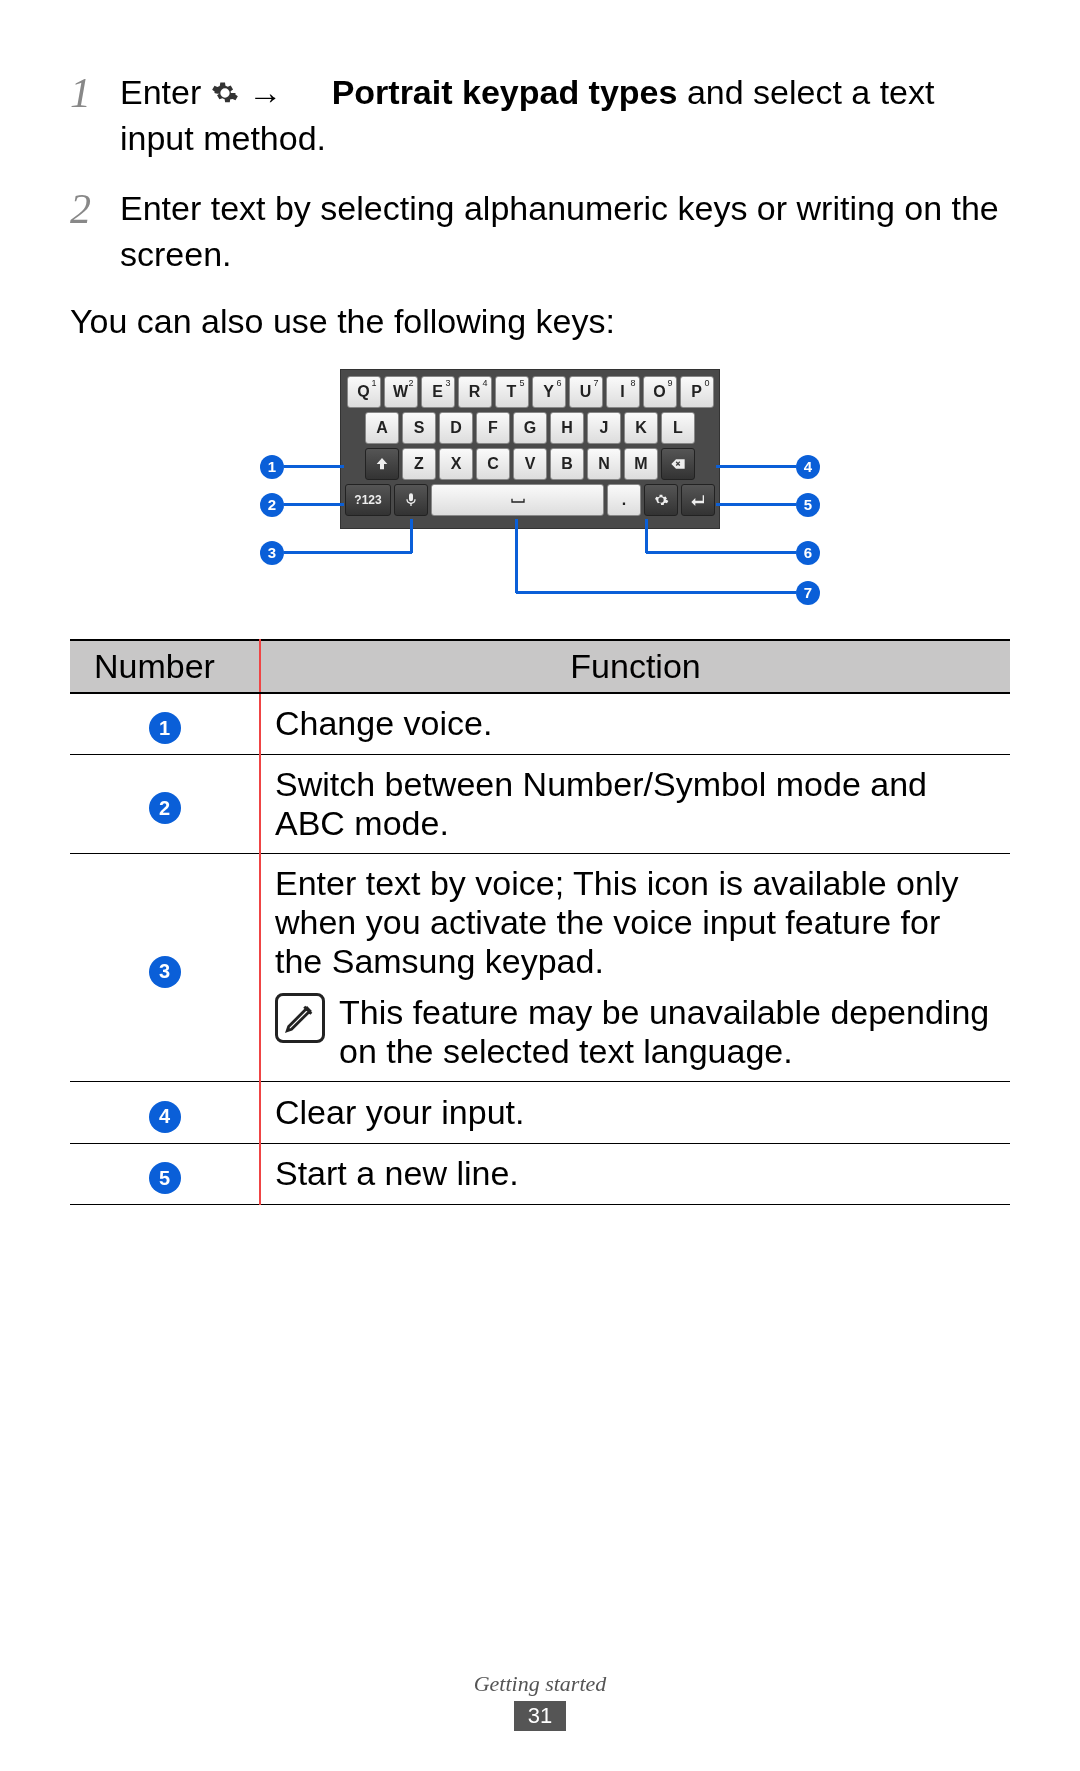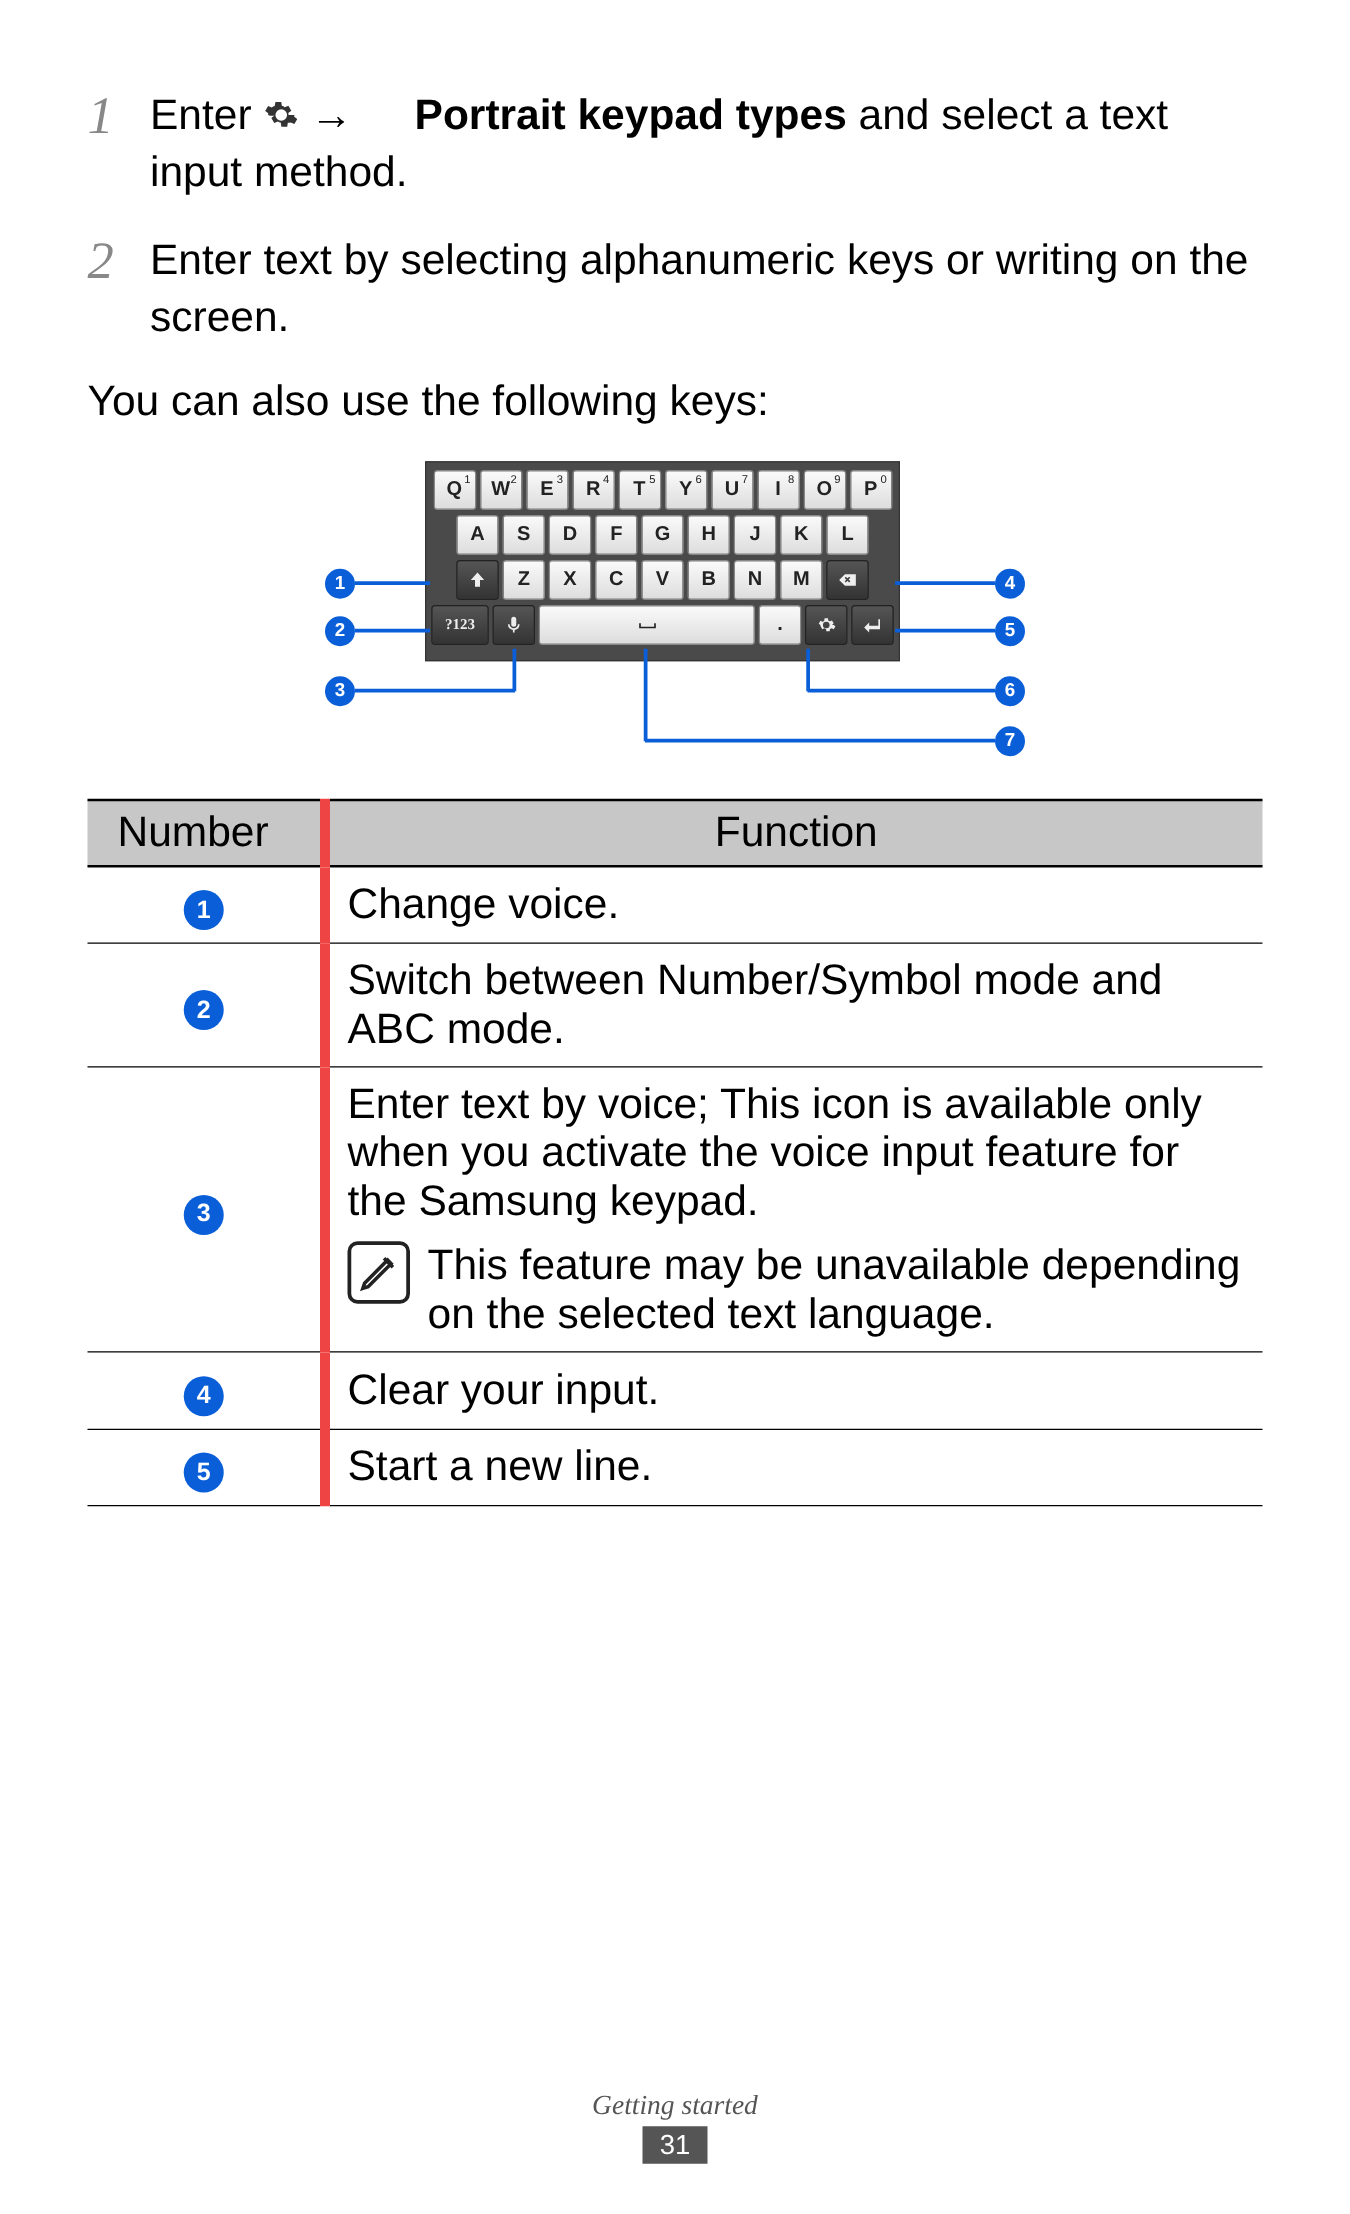--- a/index.html
+++ b/index.html
@@ -49,21 +49,21 @@
     background: linear-gradient(#fafafa,#ddd);
     border: 1px solid #888;
     border-radius: 3px;
     height: 32px;
     font-size: 16px; font-weight: 700;
     display: flex; align-items: center; justify-content: center;
     position: relative;
     color: #222;
   }
   .key.w36 { width: 34px; }
-  .key.dark { background: linear-gradient(#555,#333); color: #eee; border-color:#222;font-family:Liberation Serif, serif; }
+  .key.dark { background: linear-gradient(#555,#333); color: #eee; border-color:#222; }
   .key.space { flex: 1; }
   .key sup { position: absolute; top: 1px; right: 3px; font-size: 9px; font-weight: 400; }
   .key .kicon { width: 16px; height: 16px; fill: #eee; }
   .key .kicon.dk { fill:#222; }
   .r2 { padding: 0 18px; }
 
   
   .callout {
     position: absolute;
     width: 24px; height: 24px;
@@ -87,21 +87,21 @@
     padding: 6px 14px;
   }
   .ftable td {
     border-bottom: 1.5px solid #000;
     padding: 10px 14px;
     vertical-align: middle;
   }
   .ftable th:first-child, .ftable td:first-child {
     width: 190px;
     text-align: center;
-    border-right: 8px solid #ef4444;
+    border-right: 2px solid #ef4444;
   }
   .ftable th:first-child { text-align: left; padding-left: 24px; }
   .numcircle {
     display: inline-flex;
     width: 32px; height: 32px;
     background: #0a5fd8;
     color: #fff;
     border-radius: 50%;
     font-size: 20px; font-weight: 700;
     align-items: center; justify-content: center;

